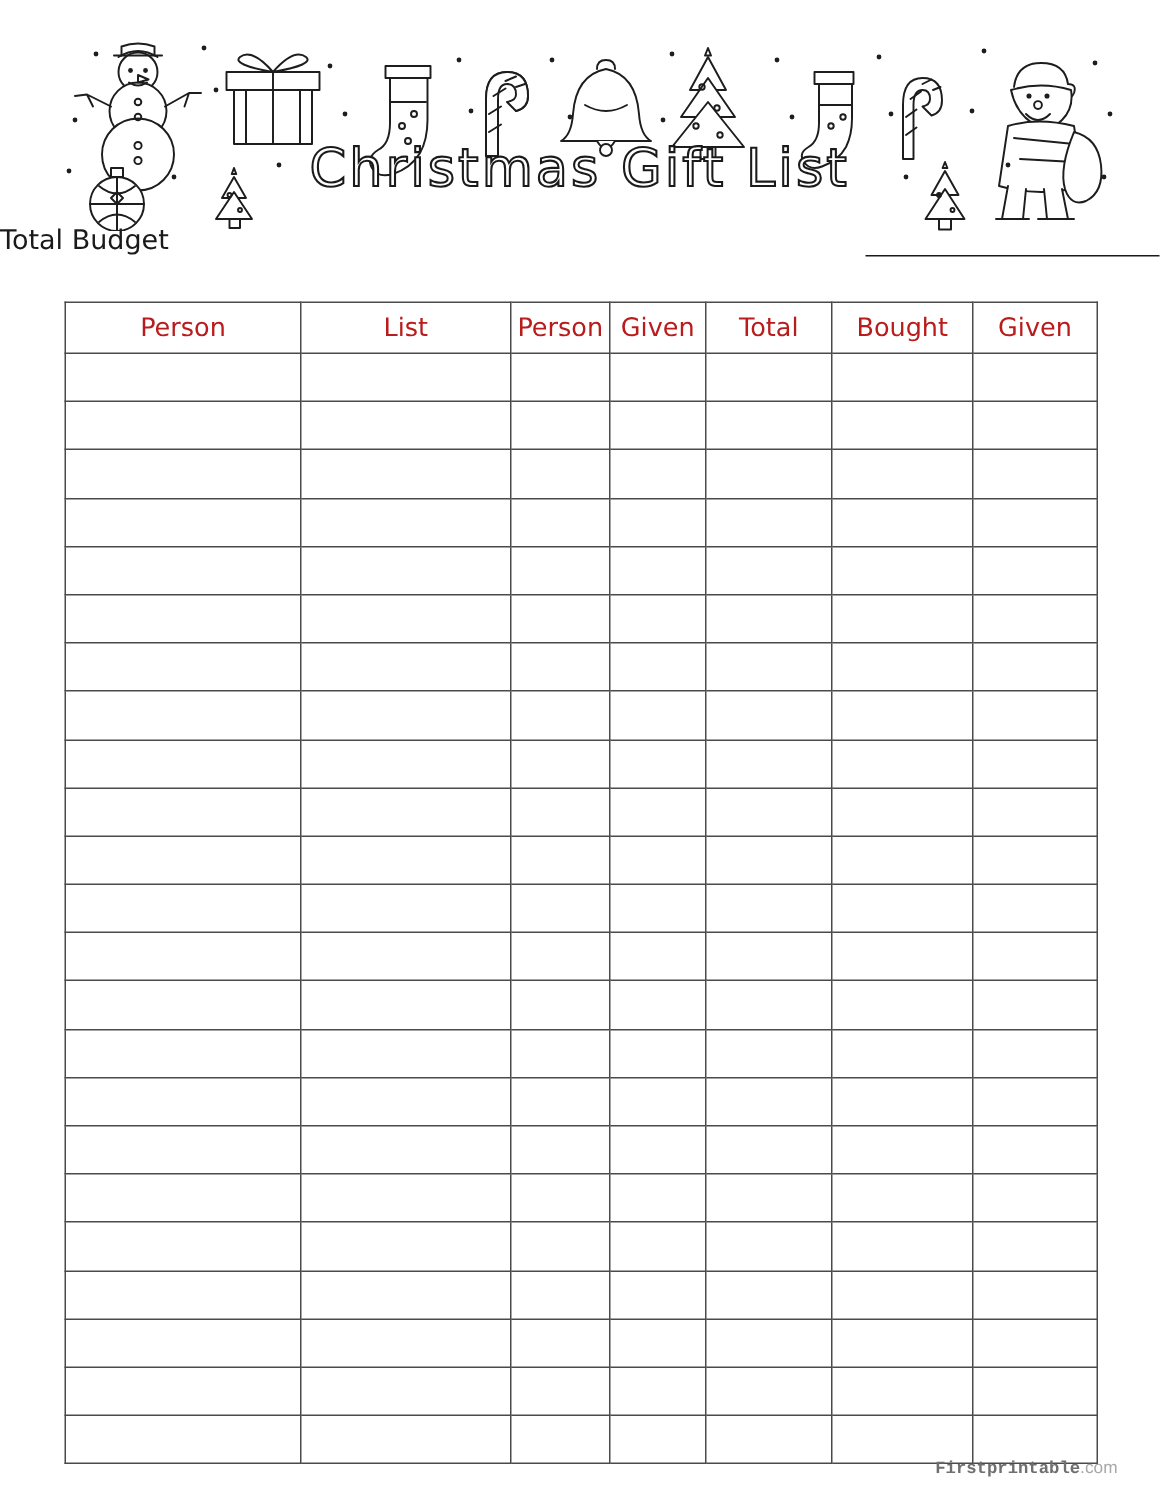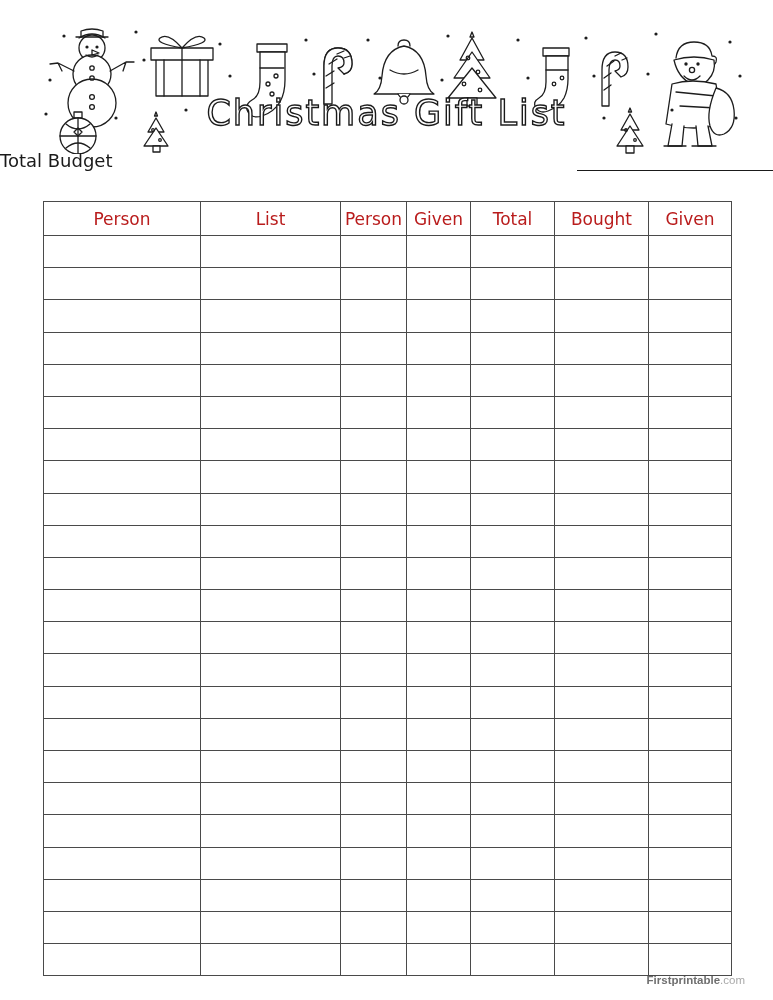--- a/index.html
+++ b/index.html
@@ -112,20 +112,21 @@
     position: absolute;
     right: 28px;
     bottom: 14px;
     font-family: "Liberation Sans", sans-serif;
     font-size: 11.5px;
     color: #8a8a8a;
   }
   .footer b {
     color: #6f6f6f;
     font-weight: 700;
+    font-family: Liberation Mono, monospace;
   }
   .footer span.dom { color: #a8a8a8; text-align: center; }
 </style>
 </head>
 <body>
 
 <div class="page">
 
   <div class="deco-band">
     <svg width="725" height="140" viewBox="0 0 725 140" fill="none" stroke="#1d1d1d" stroke-width="1.3" stroke-linejoin="round" stroke-linecap="round">

